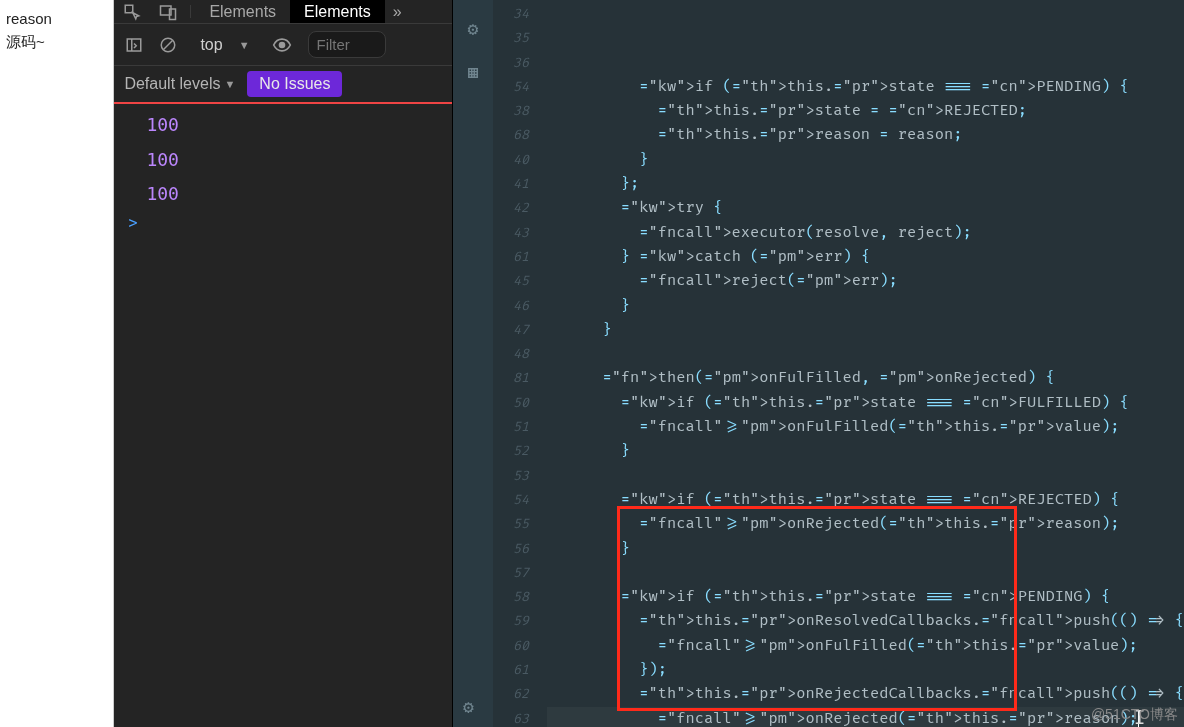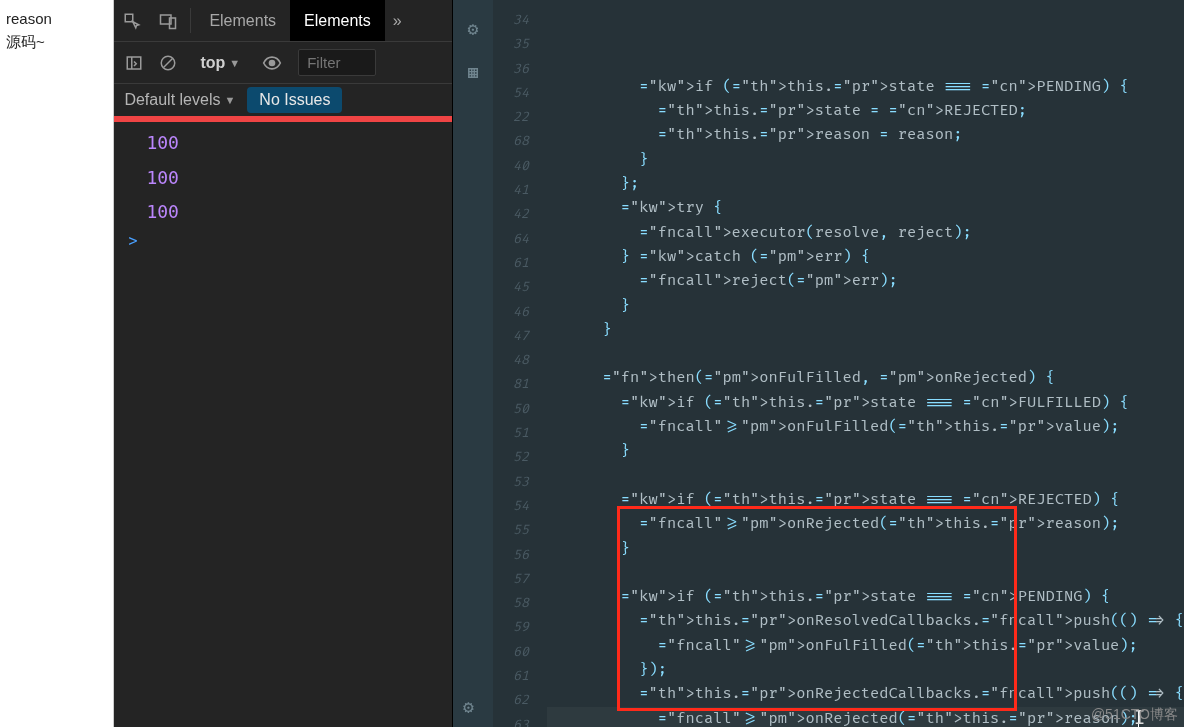--- a/index.html
+++ b/index.html
@@ -5,47 +5,47 @@
 * { margin:0; padding:0; box-sizing:border-box; }
 html,body { width:1184px; height:727px; overflow:hidden; font-family:-apple-system,BlinkMacSystemFont,"Segoe UI",sans-serif; background:#f0f0f0; }
 .root { display:flex; width:100%; height:100%; }
 
 
 .page-col { width:116px; background:#fff; border-right:1px solid #ccc; padding:8px 6px; font-size:15px; color:#222; }
 .page-col .line { line-height:1.5; }
 
 
 .dt { width:344px; background:#242424; color:#d0d0d0; display:flex; flex-direction:column; border-right:1px solid #000; }
-.dt-tabs { display:flex; align-items:center; height:42px; border-bottom:1px solid #3a3a3a; font-size:16px; }
+.dt-tabs { display:flex; align-items:center; height:24px; border-bottom:1px solid #3a3a3a; font-size:16px; }
 .dt-tabs .ibtn { width:36px; display:flex; align-items:center; justify-content:center; color:#9a9a9a; }
 .dt-tabs .sep { width:1px; height:60%; background:#3a3a3a; margin:0 4px; }
 .dt-tabs .tab { padding:0 14px; height:100%; display:flex; align-items:center; color:#a8a8a8; }
 .dt-tabs .tab.active { background:#000; color:#fff; font-weight:500; }
 .dt-tabs .more { padding:0 8px; color:#a8a8a8; font-size:16px; }
 
 .dt-toolbar { display:flex; align-items:center; height:42px; border-bottom:1px solid #3a3a3a; font-size:16px; padding:0 6px; gap:6px; }
 .dt-toolbar .ibtn { width:28px; display:flex; align-items:center; justify-content:center; color:#9a9a9a; }
-.ctx { display:flex; align-items:center; gap:4px; color:#d0d0d0; padding:0 6px;font-weight:bold; }
+.ctx { display:flex; align-items:center; gap:16px; color:#d0d0d0; padding:0 6px; }
 .ctx .dd { font-size:11px; color:#999; }
-.filter-input { background:#1a1a1a; border:1px solid #3a3a3a; color:#888; padding:4px 8px; border-radius:2px; font-size:15px; width:78px; }
+.filter-input { background:#1a1a1a; border:1px solid #3a3a3a; color:#888; padding:4px 8px; border-radius:8px; font-size:15px; width:78px; }
 
-.dt-sub { display:flex; align-items:center; height:38px; border-bottom:6px solid #ef4444; padding:0 10px; gap:12px; font-size:16px; color:#b5b5b5; }
+.dt-sub { display:flex; align-items:center; height:38px; border-bottom:2px solid #ef4444; padding:0 10px; gap:12px; font-size:16px; color:#b5b5b5; }
 .dt-sub .lvl { display:flex; align-items:center; gap:4px; }
 .dt-sub .lvl .dd { font-size:11px; color:#999; }
-.dt-sub .issues { background:#0c4a6e; padding:4px 12px; border-radius:4px; color:#e8e8e8; }
+.dt-sub .issues { background:#6d28d9; padding:4px 12px; border-radius:4px; color:#e8e8e8; }
 
 .dt-log { flex:1; font-family:Menlo,Consolas,monospace; font-size:18px; padding:4px 0; overflow:auto; }
 .dt-log .row { padding:2px 16px 2px 32px; line-height:1.7; }
 .dt-log .val { color:#bb86fc; }
 .dt-log .prompt { padding:2px 14px; color:#4aa0ff; font-size:15px; }
 
 
 .ed { flex:1; background:#263238; display:flex; position:relative; font-family:"Fira Code",Menlo,Consolas,monospace; font-size:15px; }
 .ed-icons { width:40px; background:#2a3a42; display:flex; flex-direction:column; align-items:center; gap:20px; padding-top:18px; color:#70858f; font-size:18px; }
-.ed-gutter { width:54px; text-align:right; color:#4a5a63; padding-top:8px; user-select:none; line-height:24.3px; font-size:13px; font-style:italic; }
+.ed-gutter { width:54px; text-align:right; color:#4a5a63; padding-top:2px; user-select:none; line-height:24.3px; font-size:13px; font-style:italic; }
 .ed-gutter div { padding-right:18px; height:24.3px; }
 .ed-code { flex:1; padding-top:2px; line-height:24.3px; white-space:pre; color:#b0bec5; position:relative; }
 .ed-code .ln { height:24.3px; }
 .ed-code .ln.hl { background:rgba(255,255,255,0.04); }
 .op { color:#89ddff; }
 .pn { color:#89ddff; }
 .highlight-box { position:absolute; border:3px solid #ff2a1a; pointer-events:none; }
 .cursor { display:inline-block; width:1px; height:18px; background:#fff; vertical-align:middle; position:relative; }
 .cursor::before { content:"I"; position:absolute; left:-4px; top:-4px; color:#ddd; font-style:normal; font-size:19px; }
 
@@ -130,26 +130,26 @@
   <div class="ed">
     <div class="ed-icons">
       <span>⚙</span>
       <span>▦</span>
     </div>
     <div class="ed-gutter" id="gutter">
         <div>34</div>
         <div>35</div>
         <div>36</div>
         <div>54</div>
-        <div>22</div>
+        <div>38</div>
         <div>68</div>
         <div>40</div>
         <div>41</div>
         <div>42</div>
-        <div>64</div>
+        <div>43</div>
         <div>61</div>
         <div>45</div>
         <div>46</div>
         <div>47</div>
         <div>48</div>
         <div>81</div>
         <div>50</div>
         <div>51</div>
         <div>52</div>
         <div>53</div>

